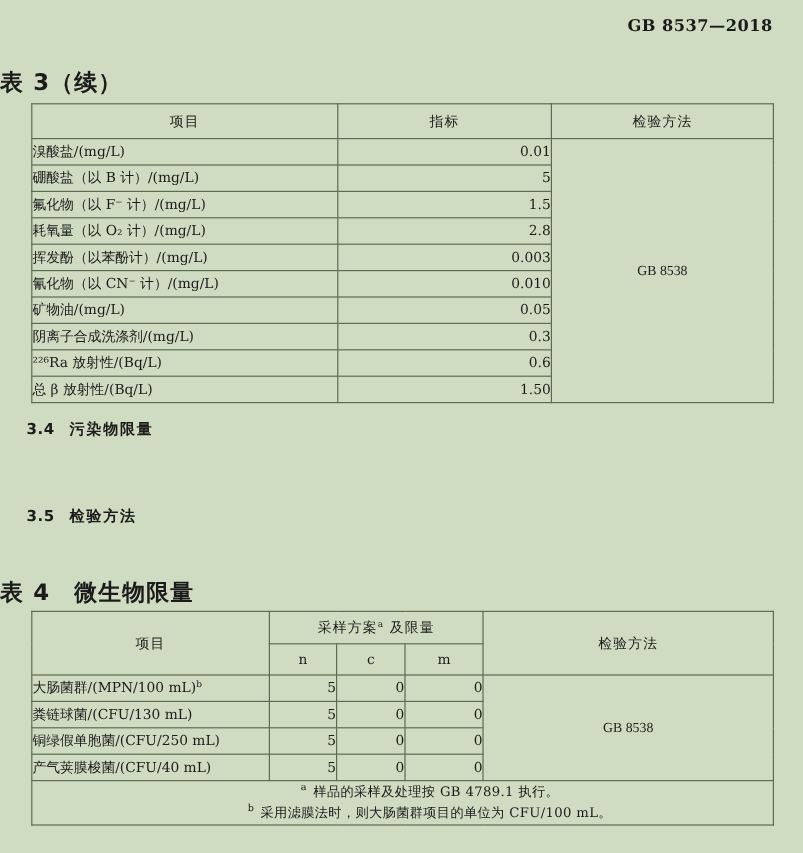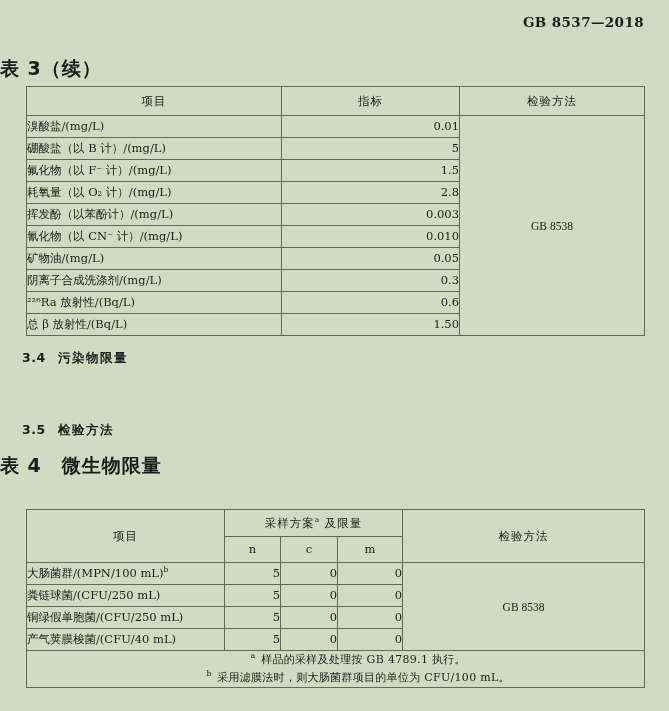--- a/index.html
+++ b/index.html
@@ -166,21 +166,21 @@
   }
   .footnote-line .fmark {
     display: inline-block;
     width: 16px;
     font-size: 8px;
     vertical-align: super;
     line-height: 0;
   }
 
   .cap3 { position: absolute; left: 0; top: 56px; width: 669px; }
-  .cap4 { position: absolute; left: 0; top: 453px; width: 654px; }
+  .cap4 { position: absolute; left: 0; top: 481px; width: 654px; }
 </style>
 </head>
 <body>
 
 <div class="page">
 
   <div class="doc-header">GB 8537—2018</div>
 
   <div class="cap3 table-caption">表 3（续）</div>
 
@@ -272,21 +272,21 @@
       </tr>
 
       <tr>
         <td class="cell-item"><span>大肠菌群/(MPN/100 mL)</span><span class="sup">b</span></td>
         <td class="cell-center">5</td>
         <td class="cell-center">0</td>
         <td class="cell-center">0</td>
         <td class="method-merged" rowspan="4">GB 8538</td>
       </tr>
       <tr>
-        <td class="cell-item"><span>粪链球菌/(CFU/250 mL)</span></td>
+        <td class="cell-item"><span>粪链球菌/(CFU/130 mL)</span></td>
         <td class="cell-center">5</td>
         <td class="cell-center">0</td>
         <td class="cell-center">0</td>
       </tr>
       <tr>
         <td class="cell-item"><span>铜绿假单胞菌/(CFU/250 mL)</span></td>
         <td class="cell-center">5</td>
         <td class="cell-center">0</td>
         <td class="cell-center">0</td>
       </tr>

